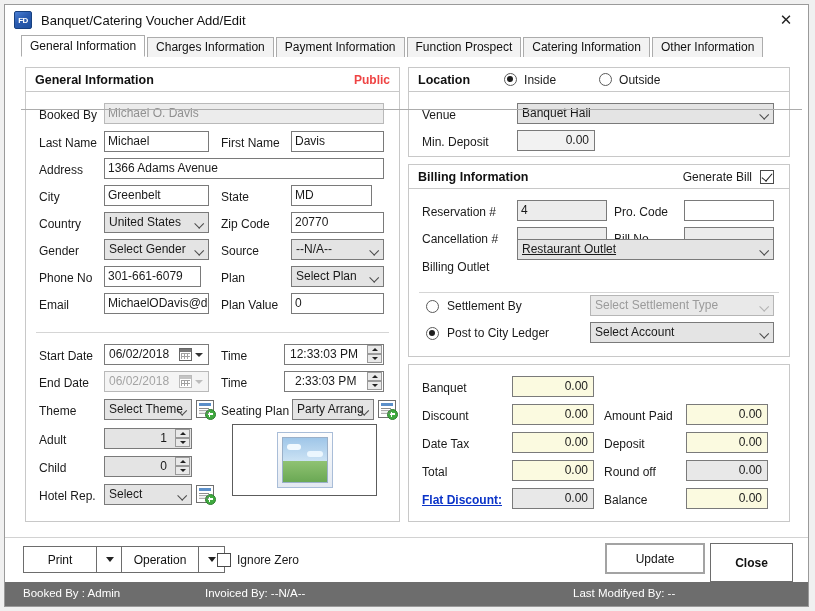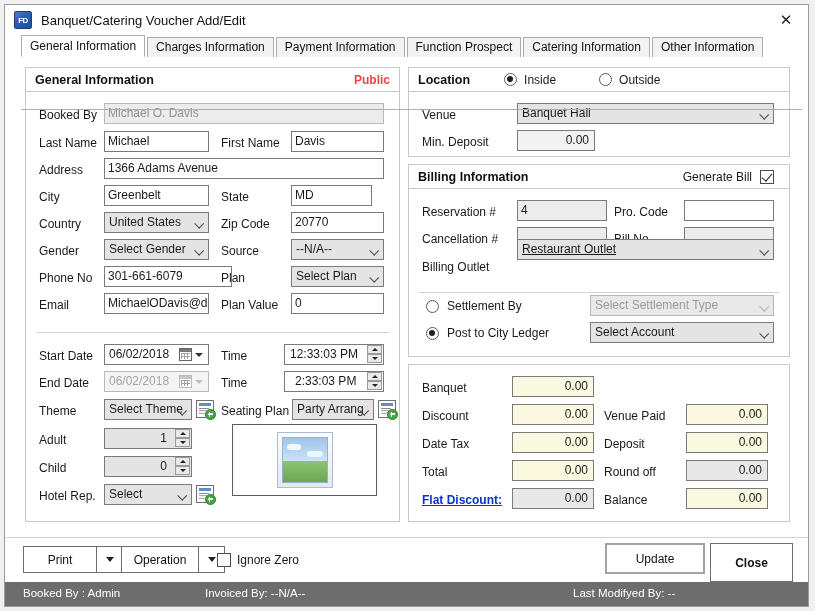--- a/index.html
+++ b/index.html
@@ -265,21 +265,21 @@
         <div class="combo" style="left:78px;top:120px;width:105px;">United States</div>
         <div class="lbl" style="left:195px;top:125px;">Zip Code</div>
         <div class="fld white" style="left:265px;top:120px;width:93px;">20770</div>
 
         <div class="lbl" style="left:13px;top:152px;">Gender</div>
         <div class="combo" style="left:78px;top:147px;width:105px;">Select Gender</div>
         <div class="lbl" style="left:195px;top:152px;">Source</div>
         <div class="combo" style="left:265px;top:147px;width:93px;">--N/A--</div>
 
         <div class="lbl" style="left:13px;top:179px;">Phone No</div>
-        <div class="fld white" style="left:78px;top:174px;width:128px;">301-661-6079</div>
+        <div class="fld white" style="left:78px;top:174px;width:97px;">301-661-6079</div>
         <div class="lbl" style="left:195px;top:179px;">Plan</div>
         <div class="combo" style="left:265px;top:174px;width:93px;">Select Plan</div>
 
         <div class="lbl" style="left:13px;top:206px;">Email</div>
         <div class="fld white" style="left:78px;top:201px;width:105px;">MichaelODavis@dayr</div>
         <div class="lbl" style="left:195px;top:206px;">Plan Value</div>
         <div class="fld white" style="left:265px;top:201px;width:93px;">0</div>
 
         <hr class="sep" style="left:10px;right:10px;top:240px;">
 
@@ -405,21 +405,21 @@
       </div>
     </div>
 
     <div class="panel" style="left:403px;top:307px;width:382px;height:158px;">
       <div class="panel-body">
         <div class="lbl" style="left:13px;top:16px;">Banquet</div>
         <div class="fld yellow" style="left:103px;top:11px;width:82px;">0.00</div>
 
         <div class="lbl" style="left:13px;top:44px;">Discount</div>
         <div class="fld yellow" style="left:103px;top:39px;width:82px;">0.00</div>
-        <div class="lbl" style="left:195px;top:44px;">Venue Paid</div>
+        <div class="lbl" style="left:195px;top:44px;">Amount Paid</div>
         <div class="fld yellow" style="left:277px;top:39px;width:82px;">0.00</div>
 
         <div class="lbl" style="left:13px;top:72px;">Date Tax</div>
         <div class="fld yellow" style="left:103px;top:67px;width:82px;">0.00</div>
         <div class="lbl" style="left:195px;top:72px;">Deposit</div>
         <div class="fld yellow" style="left:277px;top:67px;width:82px;">0.00</div>
 
         <div class="lbl" style="left:13px;top:100px;">Total</div>
         <div class="fld yellow" style="left:103px;top:95px;width:82px;">0.00</div>
         <div class="lbl" style="left:195px;top:100px;">Round off</div>

